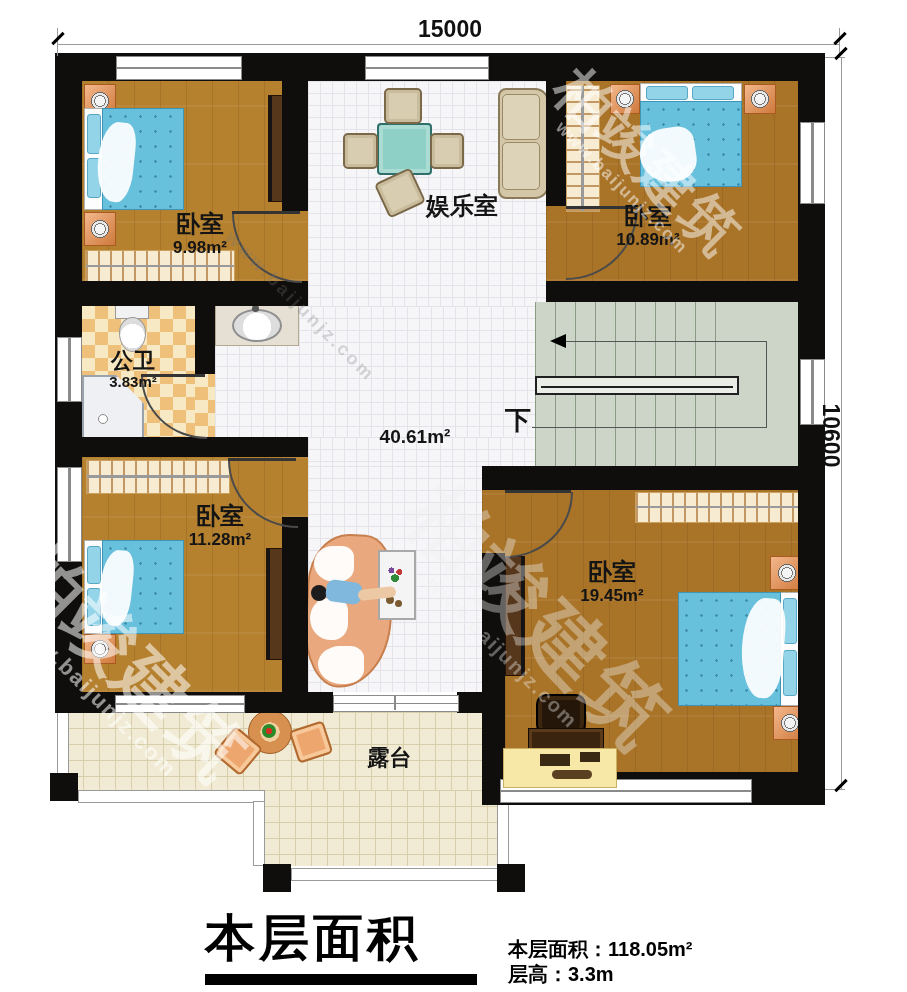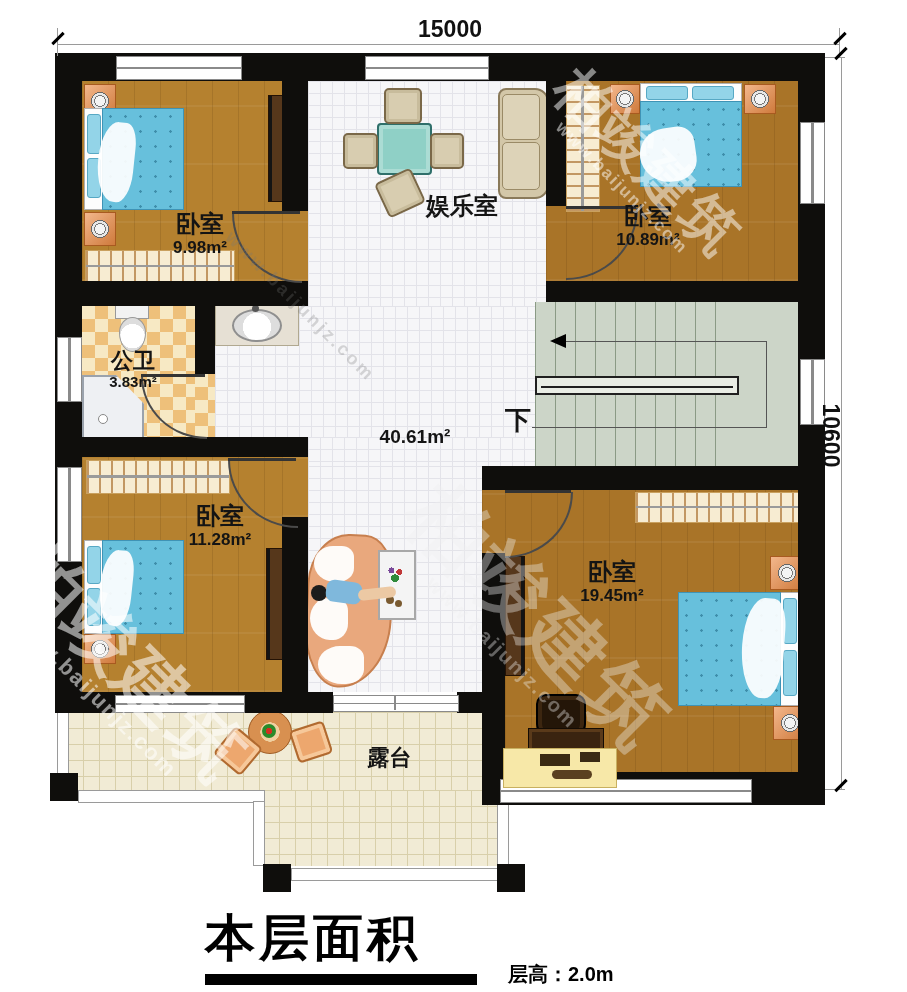--- a/index.html
+++ b/index.html
@@ -290,17 +290,20 @@
   <div class="wm" style="left:450px;top:470px;font-size:80px;color:rgba(240,240,240,.38);">
     <span>柏竣建筑</span>
     <span class="u" style="font-size:20px;">www.baijunjz.com</span>
   </div>
   <div class="wm" style="left:235px;top:228px;font-size:18px;color:rgba(120,120,120,.28);">
     <span>www.baijunjz.com</span>
   </div>
 
   <div class="bigtitle" style="left:205px;top:905px;font-size:50px;">本层面积</div>
   <div class="tbar" style="left:205px;top:974px;width:272px;height:11px;"></div>
+  <div class="tinfo" style="left:508px;top:936px;">
+    <span>本层面积：</span><span>118.05m²</span>
+  </div>
   <div class="tinfo" style="left:508px;top:961px;">
-    <span>层高：</span><span>2.0m</span>
+    <span>层高：</span><span>3.3m</span>
   </div>
 
 </div>
 
 </body></html>

